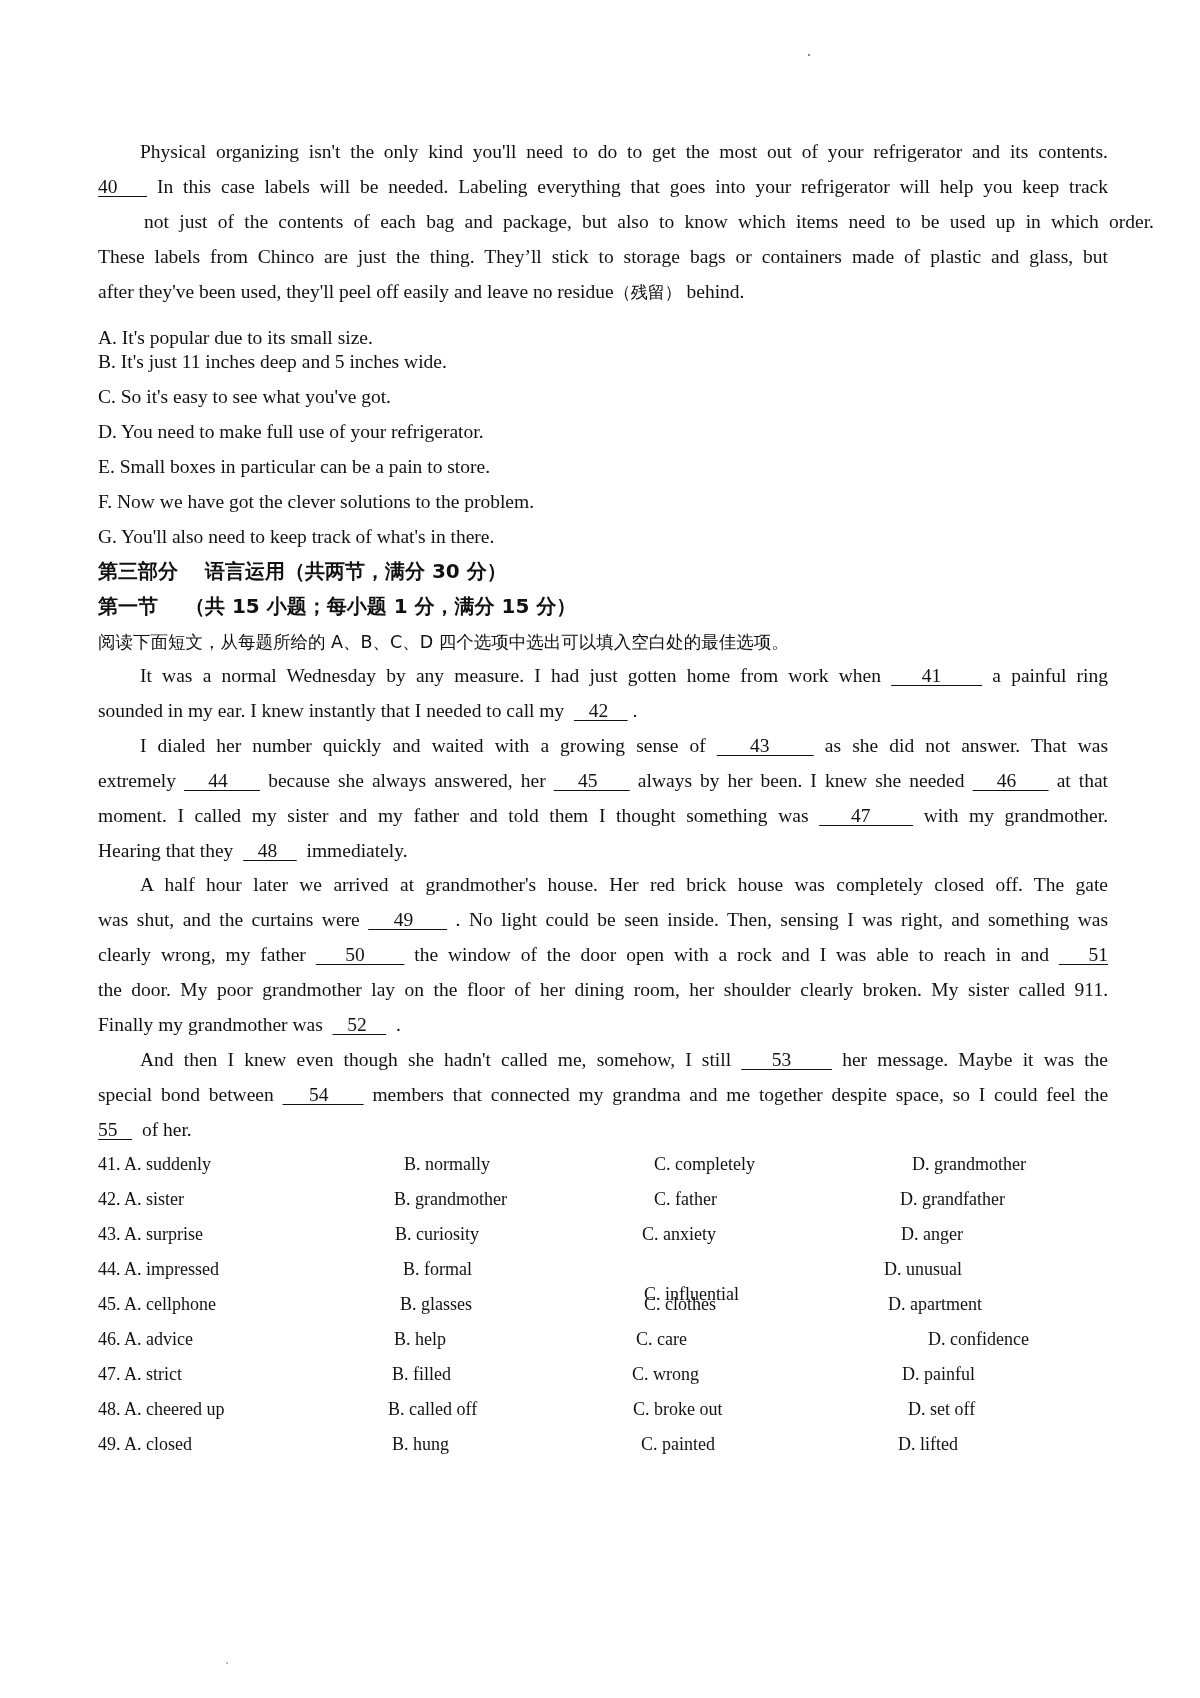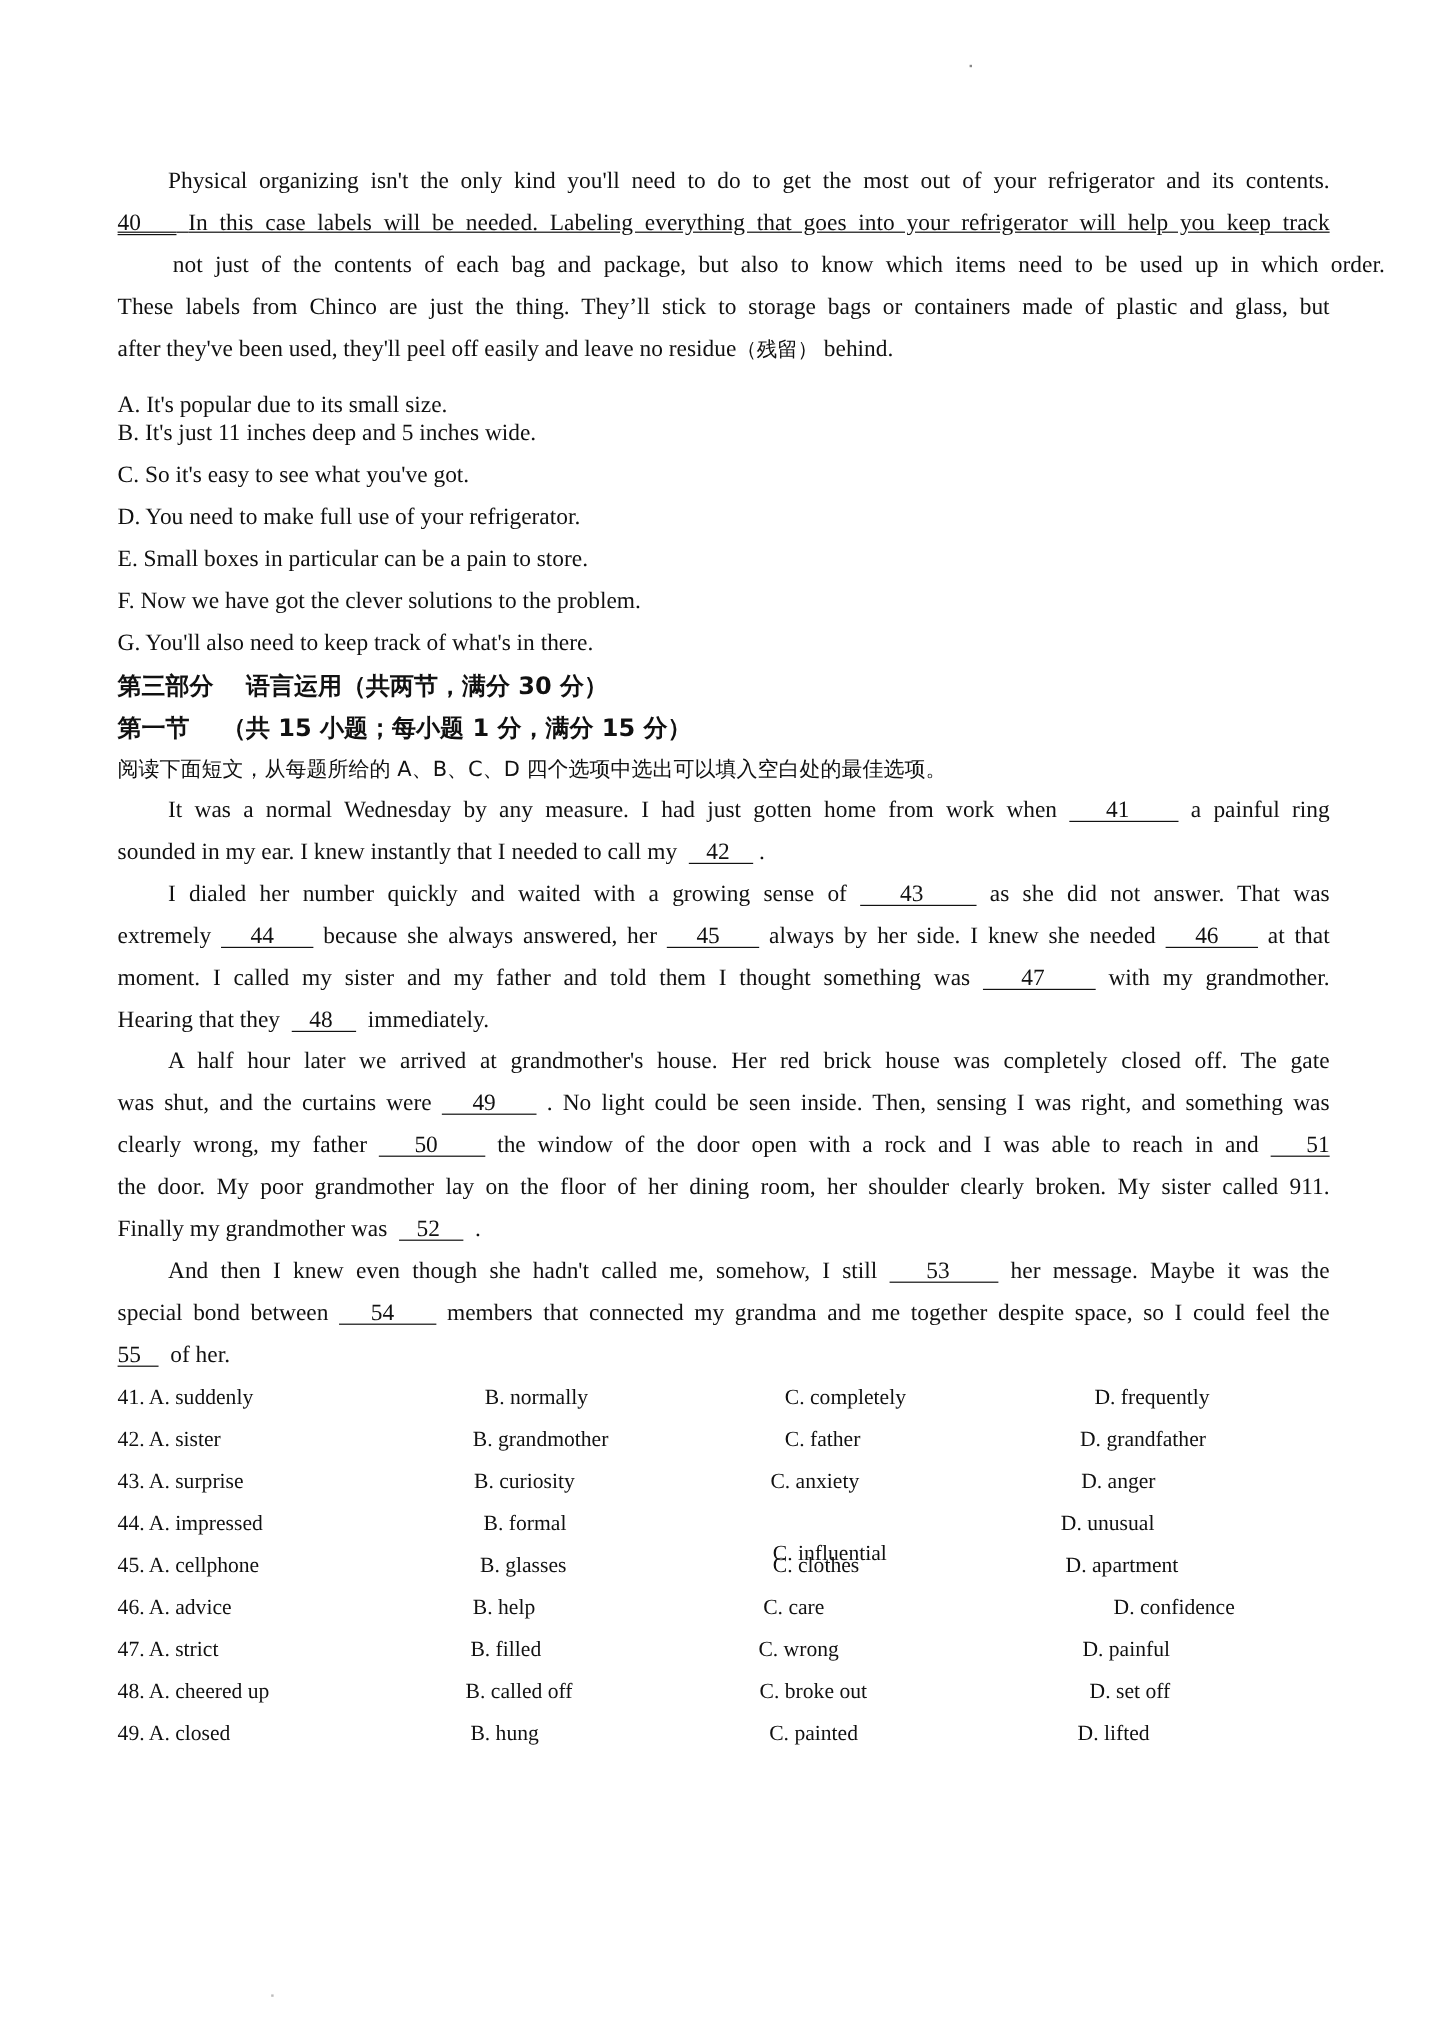--- a/index.html
+++ b/index.html
@@ -19,57 +19,57 @@
 </style>
 </head>
 <body>
 
 <div class="dot" style="left:808px; top:54px;"></div>
 <div class="dot" style="left:226px; top:1662px; background:#bbb;"></div>
 
 <div class="page">
 
   <div class="line just indent" style="top:140px;"><span>Physical organizing isn't the only kind you'll need to do to get the most out of your refrigerator and its contents.</span></div>
-  <div class="line just" style="top:175px;text-decoration:underline;"><span class="blank">40   </span> <span>In this case labels will be needed. Labeling everything that goes into your refrigerator will help you keep track</span></div>
+  <div class="line just" style="top:175px;"><span class="blank">40   </span> <span>In this case labels will be needed. Labeling everything that goes into your refrigerator will help you keep track</span></div>
   <div class="line just" style="top:210px;margin-left:46px;"><span>not just of the contents of each bag and package, but also to know which items need to be used up in which order.</span></div>
   <div class="line just" style="top:245px;"><span>These labels from Chinco are just the thing. They’ll stick to storage bags or containers made of plastic and glass, but</span></div>
   <div class="line" style="top:280px;"><span>after they've been used, they'll peel off easily and leave no residue</span><span class="cjk">（残留）</span> <span>behind.</span></div>
 
   <div class="line" style="top:326px;">A. It's popular due to its small size.</div>
   <div class="line" style="top:350px;">B. It's just 11 inches deep and 5 inches wide.</div>
   <div class="line" style="top:385px;">C. So it's easy to see what you've got.</div>
   <div class="line" style="top:420px;">D. You need to make full use of your refrigerator.</div>
   <div class="line" style="top:455px;">E. Small boxes in particular can be a pain to store.</div>
   <div class="line" style="top:490px;">F. Now we have got the clever solutions to the problem.</div>
   <div class="line" style="top:525px;">G. You'll also need to keep track of what's in there.</div>
 
   <div class="line heading" style="top:559px;">第三部分　 语言运用（共两节，满分 30 分）</div>
   <div class="line heading" style="top:594px;">第一节　 （共 15 小题；每小题 1 分，满分 15 分）</div>
   <div class="line instr" style="top:630px;">阅读下面短文，从每题所给的 A、B、C、D 四个选项中选出可以填入空白处的最佳选项。</div>
 
   <div class="line just indent" style="top:664px;"><span>It was a normal Wednesday by any measure. I had just gotten home from work when</span> <span class="blank">   41    </span> <span>a painful ring</span></div>
   <div class="line" style="top:699px;"><span>sounded in my ear. I knew instantly that I needed to call my</span>&nbsp; <span class="blank">   42    </span> <span>.</span></div>
   <div class="line just indent" style="top:734px;"><span>I dialed her number quickly and waited with a growing sense of</span> <span class="blank">   43    </span> <span>as she did not answer. That was</span></div>
-  <div class="line just" style="top:769px;"><span>extremely</span> <span class="blank">   44    </span> <span>because she always answered, her</span> <span class="blank">   45    </span> <span>always by her side. I knew she needed</span> <span class="blank">   46    </span> <span>at that</span></div>
+  <div class="line just" style="top:769px;"><span>extremely</span> <span class="blank">   44    </span> <span>because she always answered, her</span> <span class="blank">   45    </span> <span>always by her been. I knew she needed</span> <span class="blank">   46    </span> <span>at that</span></div>
   <div class="line just" style="top:804px;"><span>moment. I called my sister and my father and told them I thought something was</span> <span class="blank">   47    </span> <span>with my grandmother.</span></div>
   <div class="line" style="top:839px;"><span>Hearing that they</span>&nbsp; <span class="blank">   48    </span>&nbsp; <span>immediately.</span></div>
   <div class="line just indent" style="top:873px;">A half hour later we arrived at grandmother's house. Her red brick house was completely closed off. The gate</div>
   <div class="line just" style="top:908px;"><span>was shut, and the curtains were</span> <span class="blank">   49    </span> <span>. No light could be seen inside. Then, sensing I was right, and something was</span></div>
   <div class="line just" style="top:943px;"><span>clearly wrong, my father</span> <span class="blank">   50    </span> <span>the window of the door open with a rock and I was able to reach in and</span> <span class="blank">   51</span></div>
   <div class="line just" style="top:978px;">the door. My poor grandmother lay on the floor of her dining room, her shoulder clearly broken. My sister called 911.</div>
   <div class="line" style="top:1013px;"><span>Finally my grandmother was</span>&nbsp; <span class="blank">   52    </span>&nbsp; <span>.</span></div>
   <div class="line just indent" style="top:1048px;"><span>And then I knew even though she hadn't called me, somehow, I still</span> <span class="blank">   53    </span> <span>her message. Maybe it was the</span></div>
   <div class="line just" style="top:1083px;"><span>special bond between</span> <span class="blank">   54    </span> <span>members that connected my grandma and me together despite space, so I could feel the</span></div>
   <div class="line" style="top:1118px;"><span class="blank">55   </span>&nbsp; <span>of her.</span></div>
 
   <div class="opt-row" style="top:1152px;">
     <span style="left:0;">41. A. suddenly</span>
     <span style="left:306px;">B. normally</span>
     <span style="left:556px;">C. completely</span>
-    <span style="left:814px;">D. frequently</span>
+    <span style="left:814px;">D. grandmother</span>
   </div>
   <div class="opt-row" style="top:1187px;">
     <span style="left:0;">42. A. sister</span>
     <span style="left:296px;">B. grandmother</span>
     <span style="left:556px;">C. father</span>
     <span style="left:802px;">D. grandfather</span>
   </div>
   <div class="opt-row" style="top:1222px;">
     <span style="left:0;">43. A. surprise</span>
     <span style="left:297px;">B. curiosity</span>

